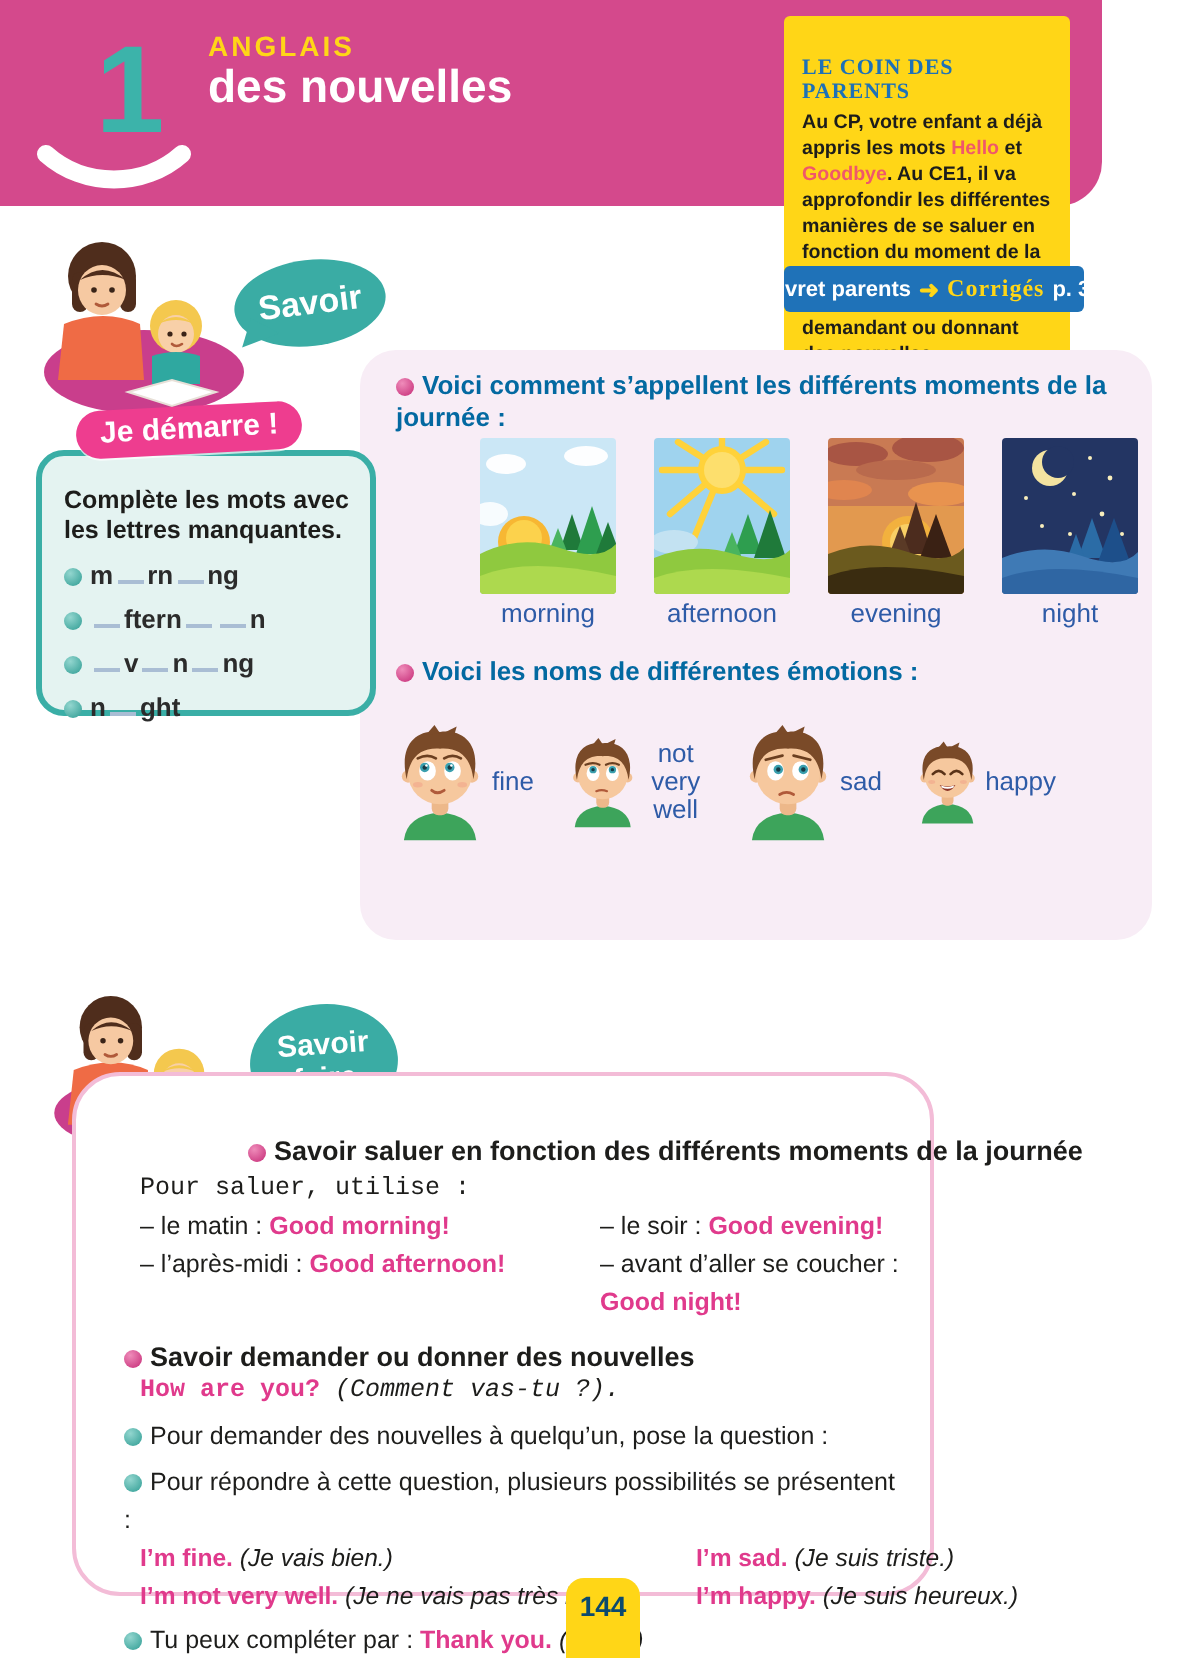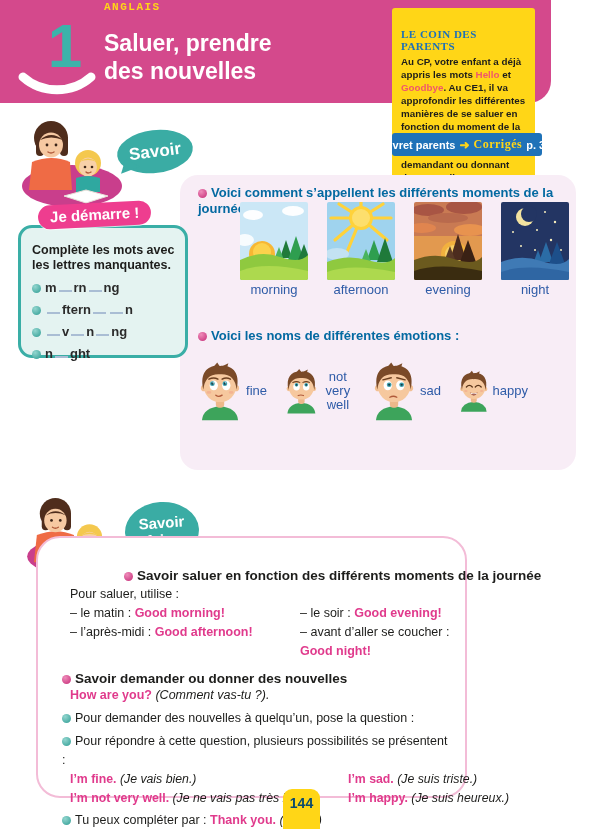--- a/index.html
+++ b/index.html
@@ -4,21 +4,21 @@
 <style>
   * { margin:0; padding:0; box-sizing:border-box; }
   body { font-family:"Liberation Sans", sans-serif; background:#fff; }
   #page { position:relative; width:600px; height:829px; background:#fff; overflow:hidden; }
   .abs { position:absolute; }
 
   
   .header-band { left:0; top:0; width:551px; height:103px; background:#d4498c; border-bottom-right-radius:22px; }
   .unit-number { left:30px; top:14px; width:70px; height:80px; color:#3cb3aa; font-size:62px; font-weight:bold; text-align:center; line-height:64px; }
   .unit-smile { left:18px; top:72px; }
-  .subject-label { left:104px; top:1px; color:#ffd617; font-size:11px; font-weight:bold; letter-spacing:1.5px;font-family:Liberation Mono, monospace; }
+  .subject-label { left:104px; top:15px; color:#ffd617; font-size:14px; font-weight:bold; letter-spacing:1.5px; }
   .unit-title { left:104px; top:29px; color:#fff; font-size:23px; font-weight:bold; line-height:28px; }
 
   
   .coin-box { left:392px; top:8px; width:143px; min-height:125px; background:#ffd617; padding:20px 7px 8px 9px; border-radius:3px; }
   .coin-title { font-family:"Liberation Serif", serif; color:#1d71b8; font-size:11px; font-weight:bold; letter-spacing:0.5px; margin-bottom:4px; }
   .coin-body { font-size:9.8px; line-height:1.32; color:#1d1d1b; font-weight:bold; }
   .coin-en { color:#f0586a;text-align:right; }
   .livret-bar { left:392px; top:133px; width:150px; height:23px; background:#1f72b8; border-radius:3px; color:#fff; font-size:11px; font-weight:bold; display:flex; align-items:center; justify-content:center; gap:4px; white-space:nowrap; }
   .livret-arrow { color:#ffd617; font-size:12px; }
   .livret-corriges { font-family:"Liberation Serif", serif; color:#ffd617; font-size:12px; font-weight:bold; letter-spacing:0.5px; }
@@ -32,40 +32,40 @@
   .tail-2 { left:130px; top:548px; transform:rotate(28deg); }
 
   
   .panel-1 { left:180px; top:175px; width:396px; height:295px; background:#f8edf6; border-radius:18px; }
   .magenta-lead { position:absolute; color:#0369a1; font-size:13px; font-weight:bold; line-height:16px; }
   .lead-moments { left:18px; top:10px; width:374px; }
   .lead-emotions { left:18px; top:153px; width:374px; }
   .dot { display:inline-block; width:9px; height:9px; border-radius:50%; margin-right:4px; vertical-align:-1px; }
   .dot-pink { background:radial-gradient(circle at 35% 30%, #ef8cba, #c52a76); }
   .dot-teal { background:radial-gradient(circle at 35% 30%, #93d6cf, #2e9c93); }
-  .moments-row { left:20px; top:27px; display:flex; gap:19px;padding-left:40px; }
+  .moments-row { left:20px; top:44px; display:flex; gap:19px;padding-left:40px; }
   .moment-card { width:68px; display:flex; flex-direction:column; align-items:center; gap:3px; }
   .moment-card svg { border-radius:2px; }
   .card-label { color:#2e5ba7; font-size:13px; text-align:center; line-height:14px; }
   .emotions-row { left:15px; top:175px; display:flex; gap:15px; }
   .emotion-card { width:72px; display:flex; flex-direction:row; align-items:center; gap:1px; }
 
   
   .starter-box { left:18px; top:225px; width:170px; height:133px; background:#e4f3f1; border:3px solid #3aaea6; border-radius:14px; padding:15px 8px 0 11px; z-index:5; }
   .starter-badge { left:38px; top:203px; background:#ee3d8f; color:#fff; font-size:15px; font-weight:bold; padding:3px 12px 4px; border-radius:13px; transform:rotate(-3deg); z-index:6; white-space:nowrap; box-shadow:0 1px 0 rgba(255,255,255,.7); }
   .starter-instruction { font-size:12.5px; font-weight:bold; color:#1d1d1b; line-height:15px; margin-bottom:8px; }
   .starter-item { font-size:13px; font-weight:bold; color:#2b2b2b; margin-bottom:8px; line-height:14px; }
   .blank { display:inline-block; width:13px; height:9px; border-bottom:2px solid #a9bdd4; margin:0 2px; }
 
   
   .panel-2 { left:36px; top:536px; width:431px; height:262px; background:#fff; border:2px solid #f3bcd7; border-radius:24px; padding:30px 14px 0 24px; font-size:12.5px; color:#1d1d1b; }
   .p2-heading { font-size:13.5px; font-weight:bold; white-space:nowrap; }
   .h1-indent { margin-left:62px; }
   .p2-line { line-height:19px; }
-  .indent { margin-left:8px; }
+  .indent { margin-left:8px;font-family:Liberation Mono, monospace; }
   .grid-greetings { margin-left:8px; display:grid; grid-template-columns:230px auto; line-height:19px; }
   .grid-responses { margin-left:8px; display:grid; grid-template-columns:278px auto; line-height:18.5px; white-space:nowrap; font-size:12.3px; }
   .en { color:#e03a8c; font-weight:bold; }
   .it { font-style:italic; }
   .mt4 { margin-top:4px; } .mt10 { margin-top:10px; } .mt2 { margin-top:2px; }
 
   
   .page-badge { left:283px; top:789px; width:37px; height:40px; background:#ffd617; border-radius:9px 9px 0 0; color:#0c4a6e; font-size:14px; font-weight:bold; display:flex; justify-content:center; padding-top:6px; z-index:5; }
 </style>
 </head>
@@ -73,21 +73,20 @@
 
 <div id="page">
 
   <div class="abs header-band">
     <div class="abs unit-number">1</div>
     <svg class="abs unit-smile" width="78" height="24" viewBox="0 0 78 24">
       <path d="M5,5 C24,22 54,22 73,5" fill="none" stroke="#fff" stroke-width="9" stroke-linecap="round"></path>
     </svg>
     <div class="abs subject-label">ANGLAIS</div>
     <div class="abs unit-title">
-      <div>Saluer, prendre</div>
       <div>des nouvelles</div>
     </div>
   </div>
 
   <div class="abs coin-box">
     <div class="coin-title">LE COIN DES PARENTS</div>
     <div class="coin-body"><span>Au CP, votre enfant a déjà appris les mots </span><span class="coin-en">Hello</span><span> et </span><span class="coin-en">Goodbye</span><span>. Au CE1, il va approfondir les différentes manières de se saluer en fonction du moment de la journée et poursuivre la conversation en demandant ou donnant des nouvelles.</span></div>
   </div>
   <div class="abs livret-bar">
     <span>Livret parents</span>

